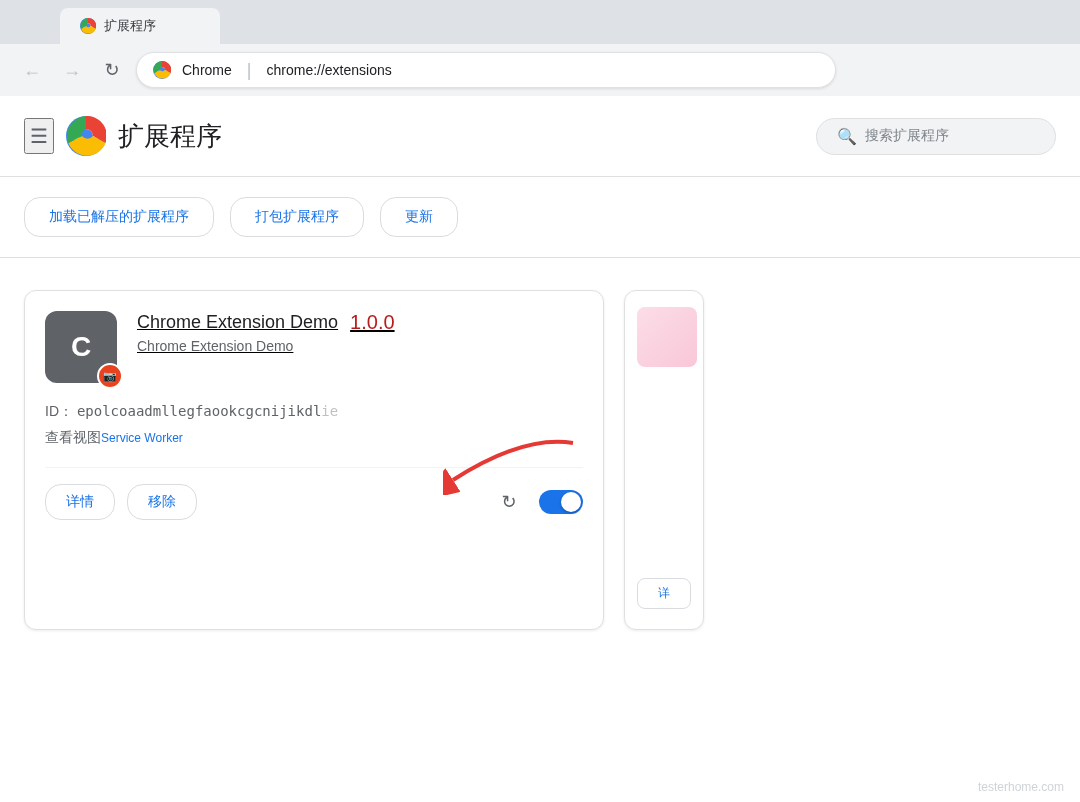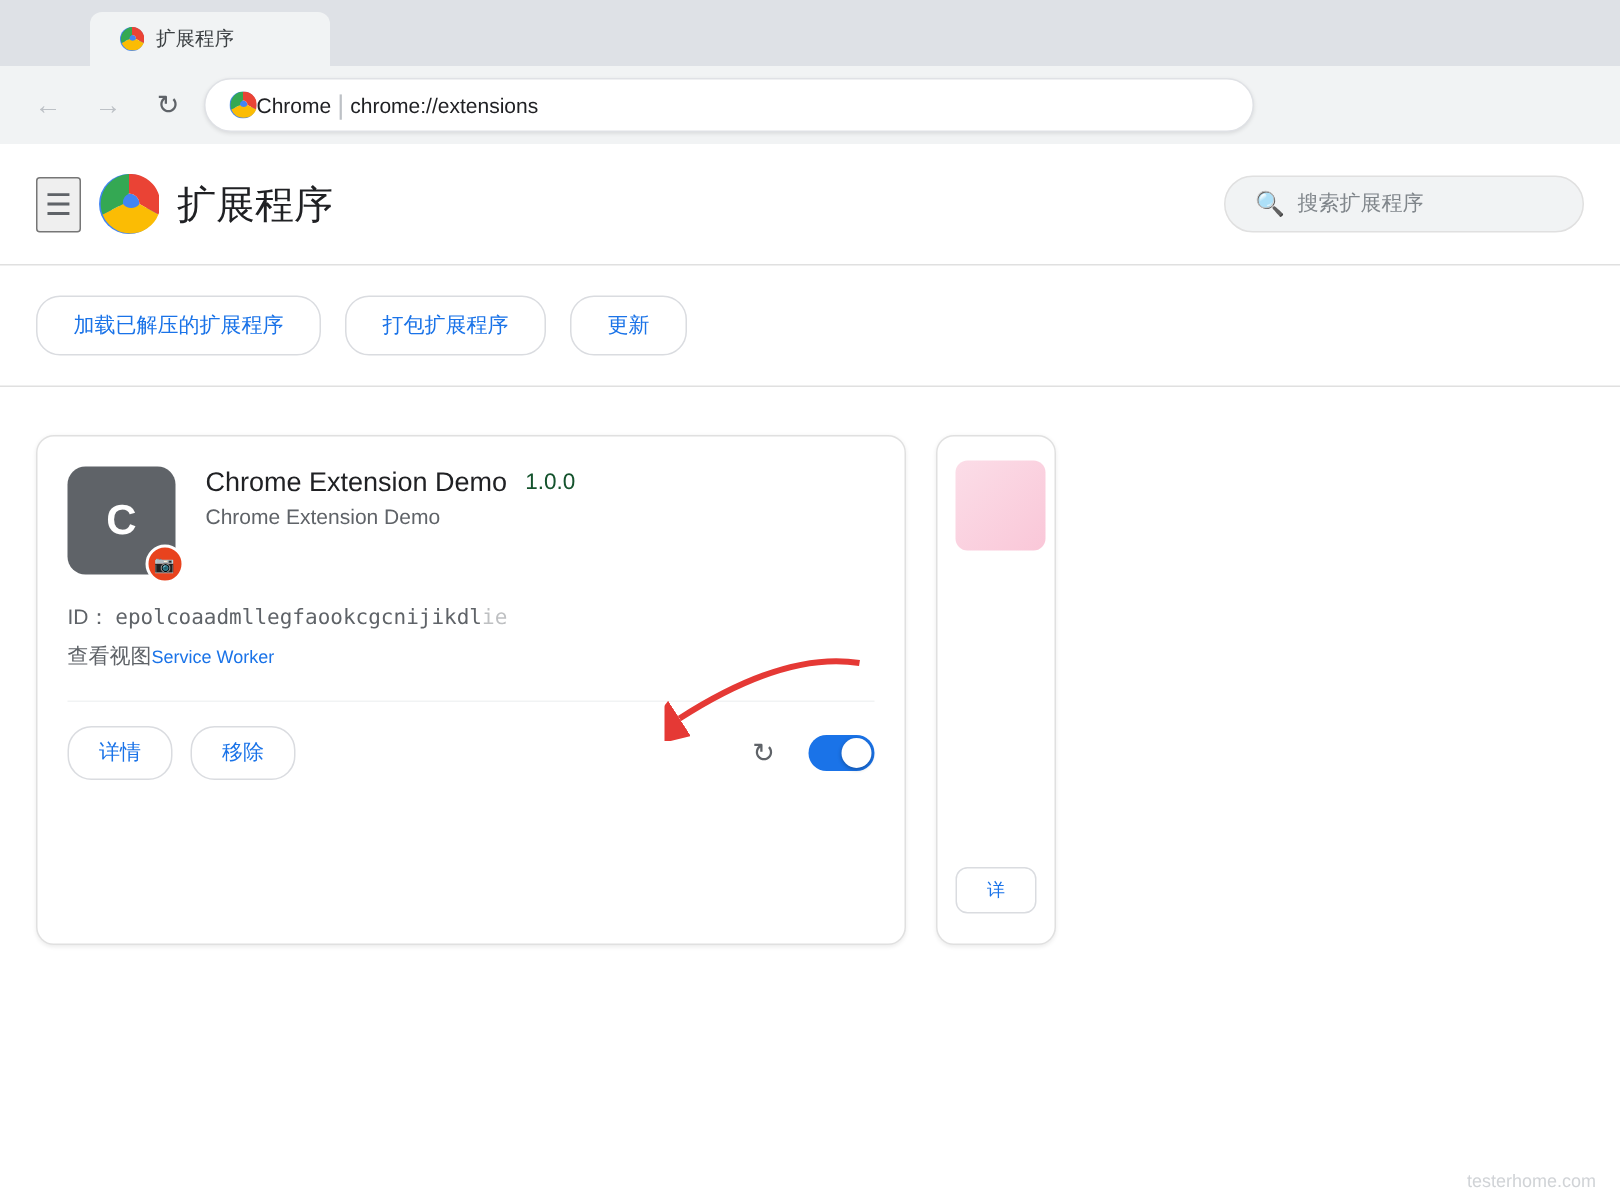--- a/index.html
+++ b/index.html
@@ -67,21 +67,21 @@
     .nav-btn.disabled { color: #bdc1c6; cursor: default; }
 
     .address-bar {
       flex: 1;
       background: white;
       border-radius: 24px;
       height: 36px;
       display: flex;
       align-items: center;
       padding: 0 16px;
-      gap: 0;
+      gap: 11px;
       border: 1px solid #dfe1e5;
       box-shadow: 0 1px 3px rgba(0,0,0,0.1);
       max-width: 700px;
     }
     .address-favicon {
       width: 18px;
       height: 18px;
     }
     .address-divider {
       color: #bdc1c6;
@@ -214,35 +214,36 @@
       display: flex;
       align-items: center;
       justify-content: center;
       color: white;
       font-size: 13px;
       border: 2px solid white;
     }
 
     .ext-info {
       flex: 1;
+      text-decoration: underline;
     }
     .ext-name-row {
       display: flex;
       align-items: center;
       gap: 12px;
       margin-bottom: 4px;
     }
     .ext-name {
       font-size: 18px;
       font-weight: 500;
       color: #202124;
     }
     .ext-version {
-      font-size: 15px;
-      color: #14532d;
+      font-size: 20px;
+      color: #b91c1c;
     }
     .ext-desc {
       font-size: 14px;
       color: #5f6368;
       margin-top: 4px;
     }
 
     .ext-meta {
       margin: 16px 0;
     }

